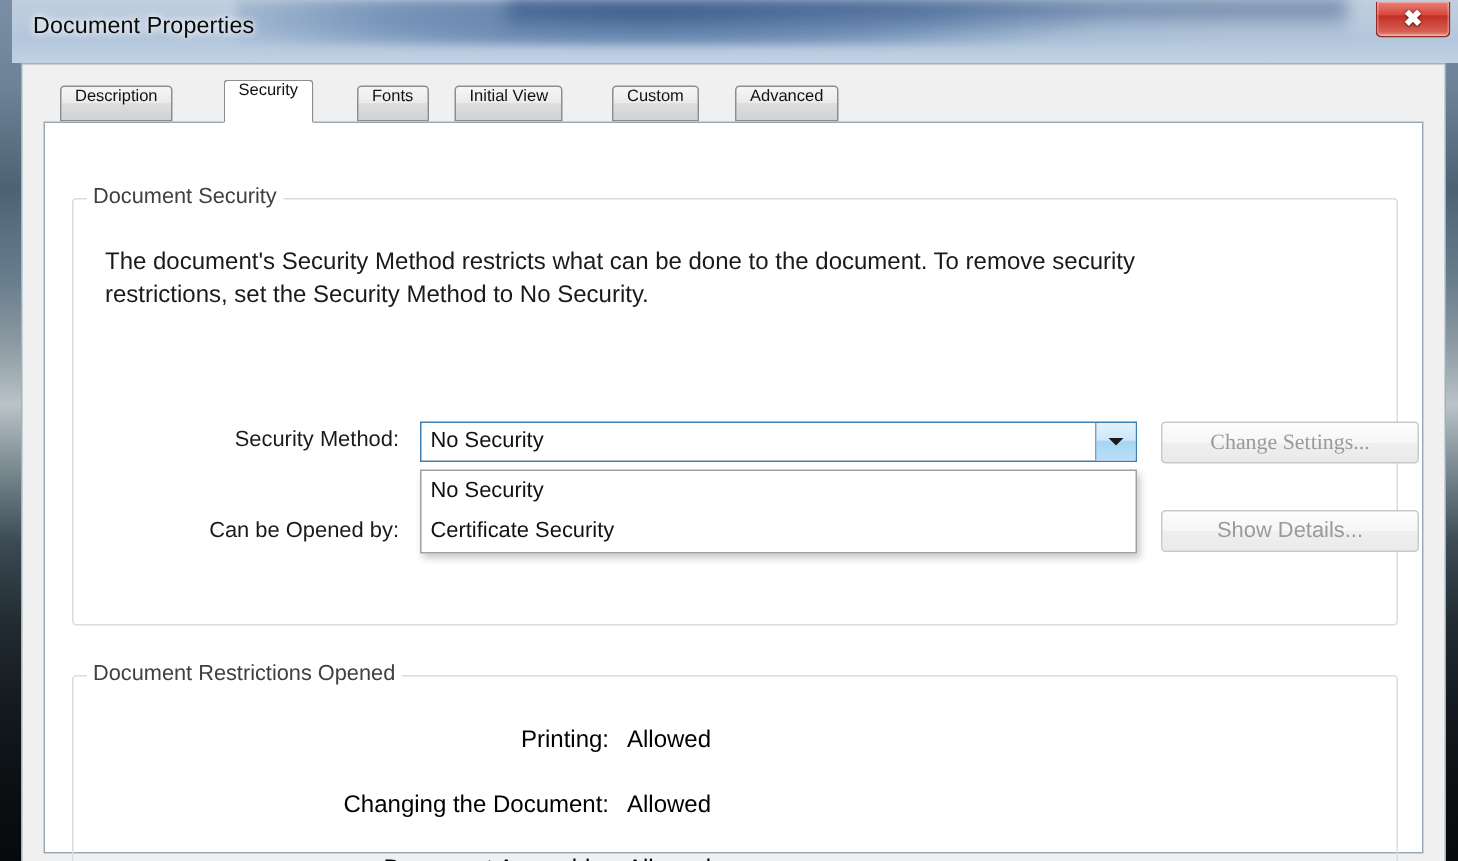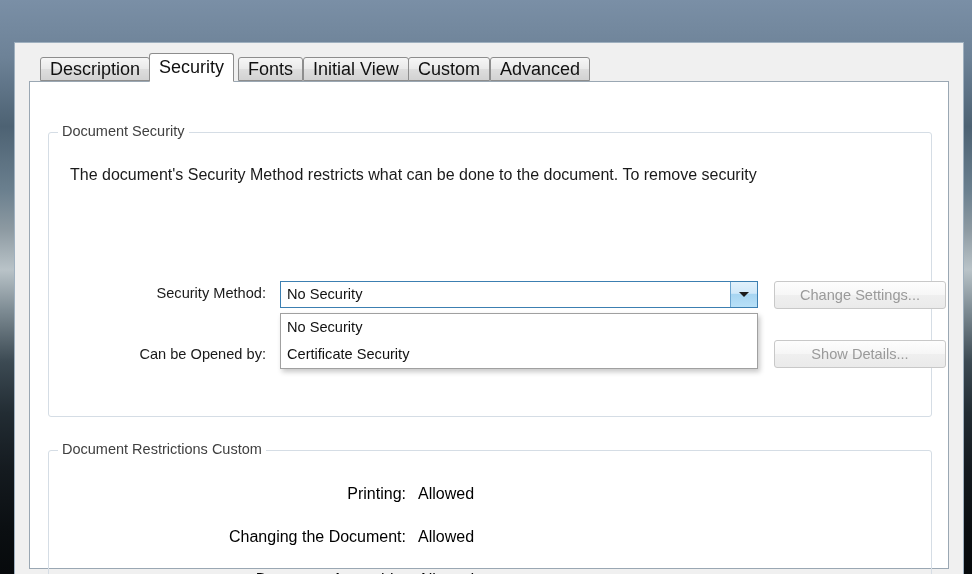--- a/index.html
+++ b/index.html
@@ -144,23 +144,22 @@
   .tab {
     position: absolute;
     top: 4px;
     height: 24px;
     box-sizing: border-box;
     border: 1px solid #8d8d8d;
     border-bottom: 1px solid #8d8d8d;
     background: linear-gradient(180deg, #f6f6f6 0%, #eaeaea 48%, #dedede 50%, #d2d2d2 100%);
     border-radius: 3px 3px 0 0;
     display: flex;
-    align-items: center;
     justify-content: center;
-    font-size: 18px;
+    font-size: 11px;
     color: #111;
     padding: 0 9px;
     white-space: nowrap;
   }
   .tab.active {
     top: 0px;
     height: 29px;
     background: #ffffff;
     border-bottom: 1px solid #ffffff;
     z-index: 5;
@@ -294,21 +293,21 @@
     border: 1px solid #c8c8c8;
     border-radius: 3px;
     background: linear-gradient(180deg, #fdfdfd 0%, #f6f6f6 50%, #efefef 51%, #eaeaea 100%);
     display: flex;
     align-items: center;
     justify-content: center;
     font-size: 14.6px;
     color: #9a9a9a;
     white-space: nowrap;
   }
-  #btn-change-settings { left: 744px; top: 199px; width: 172px; }
+  #btn-change-settings { left: 744px; top: 199px; width: 172px; font-family: Liberation Serif, serif; }
   #btn-show-details    { left: 744px; top: 258px; width: 172px; }
   .restriction-label {
     position: absolute;
     right: 0;
     text-align: right;
     white-space: nowrap;
   }
   .restriction-value {
     position: absolute;
     left: 0;
@@ -318,20 +317,28 @@
   .rrow .restriction-label { left: 0; width: 336px; text-align: right; }
   .rrow .restriction-value { left: 348px; }
 </style>
 </head>
 <body>
 
 <div id="desktop"></div>
 
 <div id="window">
 
+  <div id="titlebar">
+    <div id="titlebar-smear"></div>
+    <div id="titlebar-smear2"></div>
+    <div id="title-text">Document Properties</div>
+    <div id="close-button">
+      <span id="close-glyph">✖</span>
+    </div>
+  </div>
 
   <div id="client">
 
     <div id="tabstrip">
       <div class="tab" id="tab-0" style="left:0px;">
         <span>Description</span>
       </div>
       <div class="tab active" id="tab-1" style="left:109px;">
         <span>Security</span>
       </div>
@@ -349,41 +356,42 @@
       </div>
     </div>
 
     <div id="tabpage">
 
       <div class="groupbox" id="group-security">
         <span class="group-title">Document Security</span>
       </div>
 
       <div class="desc-line" id="desc1">The document's Security Method restricts what can be done to the document. To remove security</div>
+      <div class="desc-line" id="desc2">restrictions, set the Security Method to No Security.</div>
 
       <div class="field-label" id="label-security-method">Security Method:</div>
       <div class="field-label" id="label-can-be-opened">Can be Opened by:</div>
 
       <div id="combobox">
         <span id="combobox-value">No Security</span>
         <span id="combobox-arrow-btn">
           <span id="combobox-arrow"></span>
         </span>
       </div>
 
       <div id="dropdown">
         <div class="dropdown-item">No Security</div>
         <div class="dropdown-item">Certificate Security</div>
       </div>
 
       <div class="pushbutton" id="btn-change-settings">Change Settings...</div>
       <div class="pushbutton" id="btn-show-details">Show Details...</div>
 
       <div class="groupbox" id="group-restrictions">
-        <span class="group-title">Document Restrictions Custom</span>
+        <span class="group-title">Document Restrictions Opened</span>
       </div>
 
       <div class="rrow" style="top:403px;">
         <span class="restriction-label">Printing:</span>
         <span class="restriction-value">Allowed</span>
       </div>
       <div class="rrow" style="top:446px;">
         <span class="restriction-label">Changing the Document:</span>
         <span class="restriction-value">Allowed</span>
       </div>

